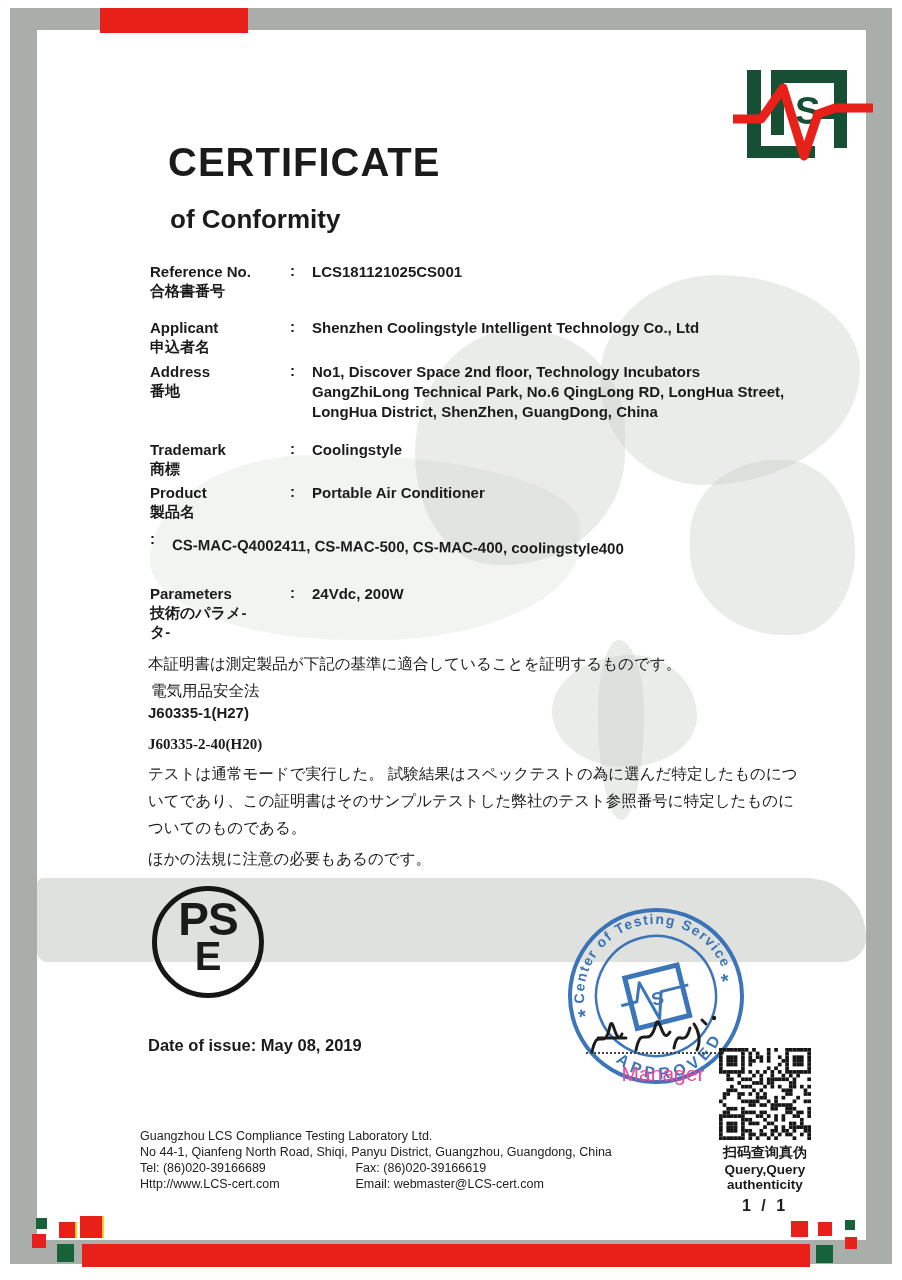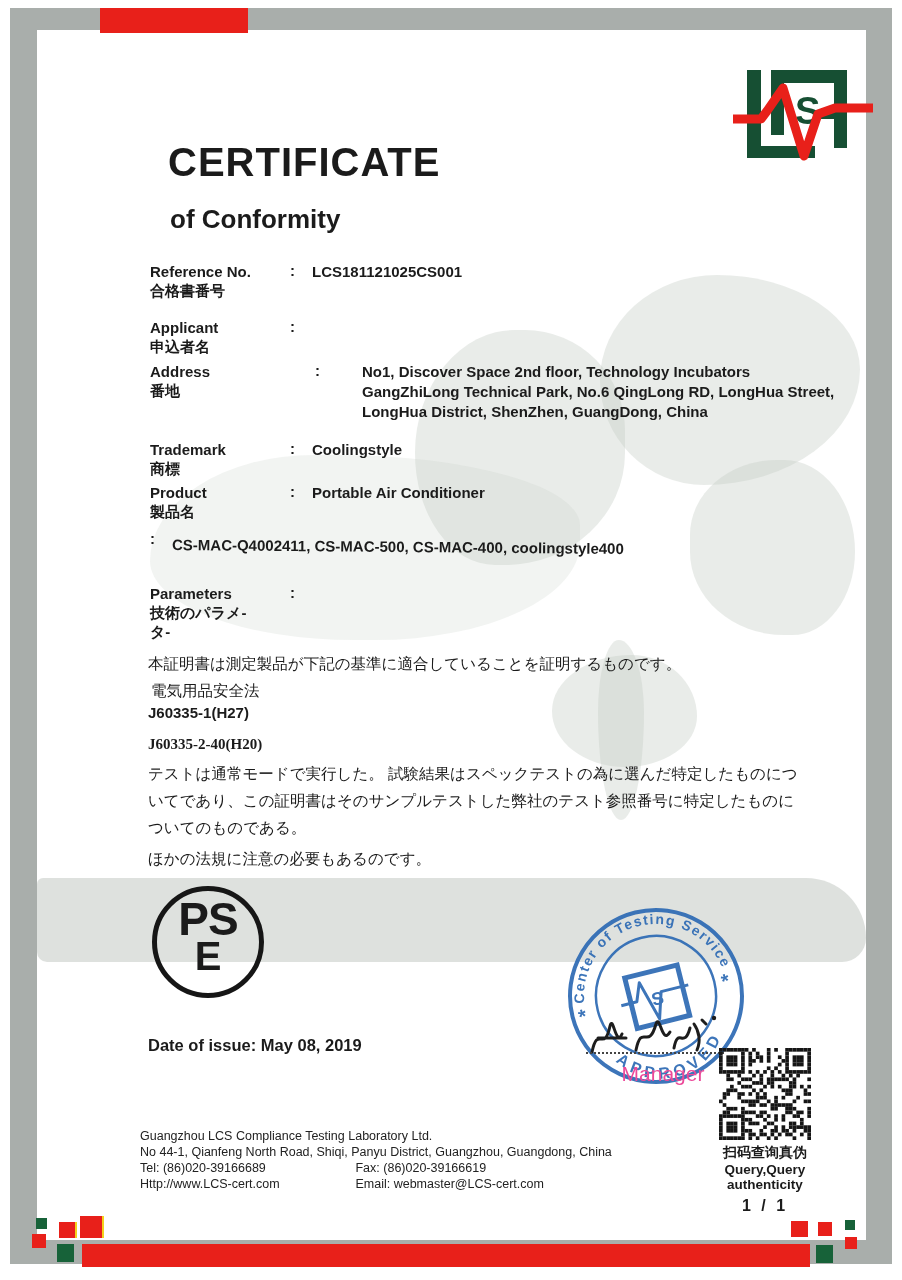--- a/index.html
+++ b/index.html
@@ -84,22 +84,23 @@
         </div>
       <div class="fcolon">:</div>
       <div class="fval">LCS181121025CS001</div>
     </div>
     <div class="frow" style="top:318px;">
       <div class="flbl">
           <div>Applicant</div>
           <div class="jp">申込者名</div>
         </div>
       <div class="fcolon">:</div>
-    </div>
-    <div class="frow" style="top:362px;gap:25px;">
+      <div class="fval">Shenzhen Coolingstyle Intelligent Technology Co., Ltd</div>
+    </div>
+    <div class="frow" style="top:362px;">
       <div class="flbl">
           <div>Address</div>
           <div class="jp">番地</div>
         </div>
       <div class="fcolon">:</div>
       <div class="fval preline">No1, Discover Space 2nd floor, Technology Incubators
 GangZhiLong Technical Park, No.6 QingLong RD, LongHua Street,
 LongHua District, ShenZhen, GuangDong, China</div>
     </div>
     <div class="frow" style="top:440px;">
@@ -122,20 +123,21 @@
       <div class="fcolon">:</div>
       <div class="fval" style="margin-top:8px;transform:rotate(.5deg);">CS-MAC-Q4002411, CS-MAC-500, CS-MAC-400, coolingstyle400</div>
     </div>
     <div class="frow" style="top:584px;">
       <div class="flbl">
           <div>Parameters</div>
           <div class="jp preline">技術のパラメ-
 タ-</div>
         </div>
       <div class="fcolon">:</div>
+      <div class="fval">24Vdc, 200W</div>
     </div>
   </div>
 
   <div class="abs jtext" style="left:148px;top:650px;width:690px;">本証明書は測定製品が下記の基準に適合していることを証明するものです。</div>
   <div class="abs jtext" style="left:151px;top:677px;">電気用品安全法</div>
   <div class="abs jstd" style="left:148px;top:704px;">J60335-1(H27)</div>
   <div class="abs jstd" style="left:148px;top:736px;font-family:Liberation Serif, serif;">J60335-2-40(H20)</div>
   <div class="abs jtext preline" style="left:148px;top:760px;width:690px;">テストは通常モードで実行した。 試験結果はスペックテストの為に選んだ特定したものにつ
 いてであり、この証明書はそのサンプルテストした弊社のテスト参照番号に特定したものに
 ついてのものである。</div>

